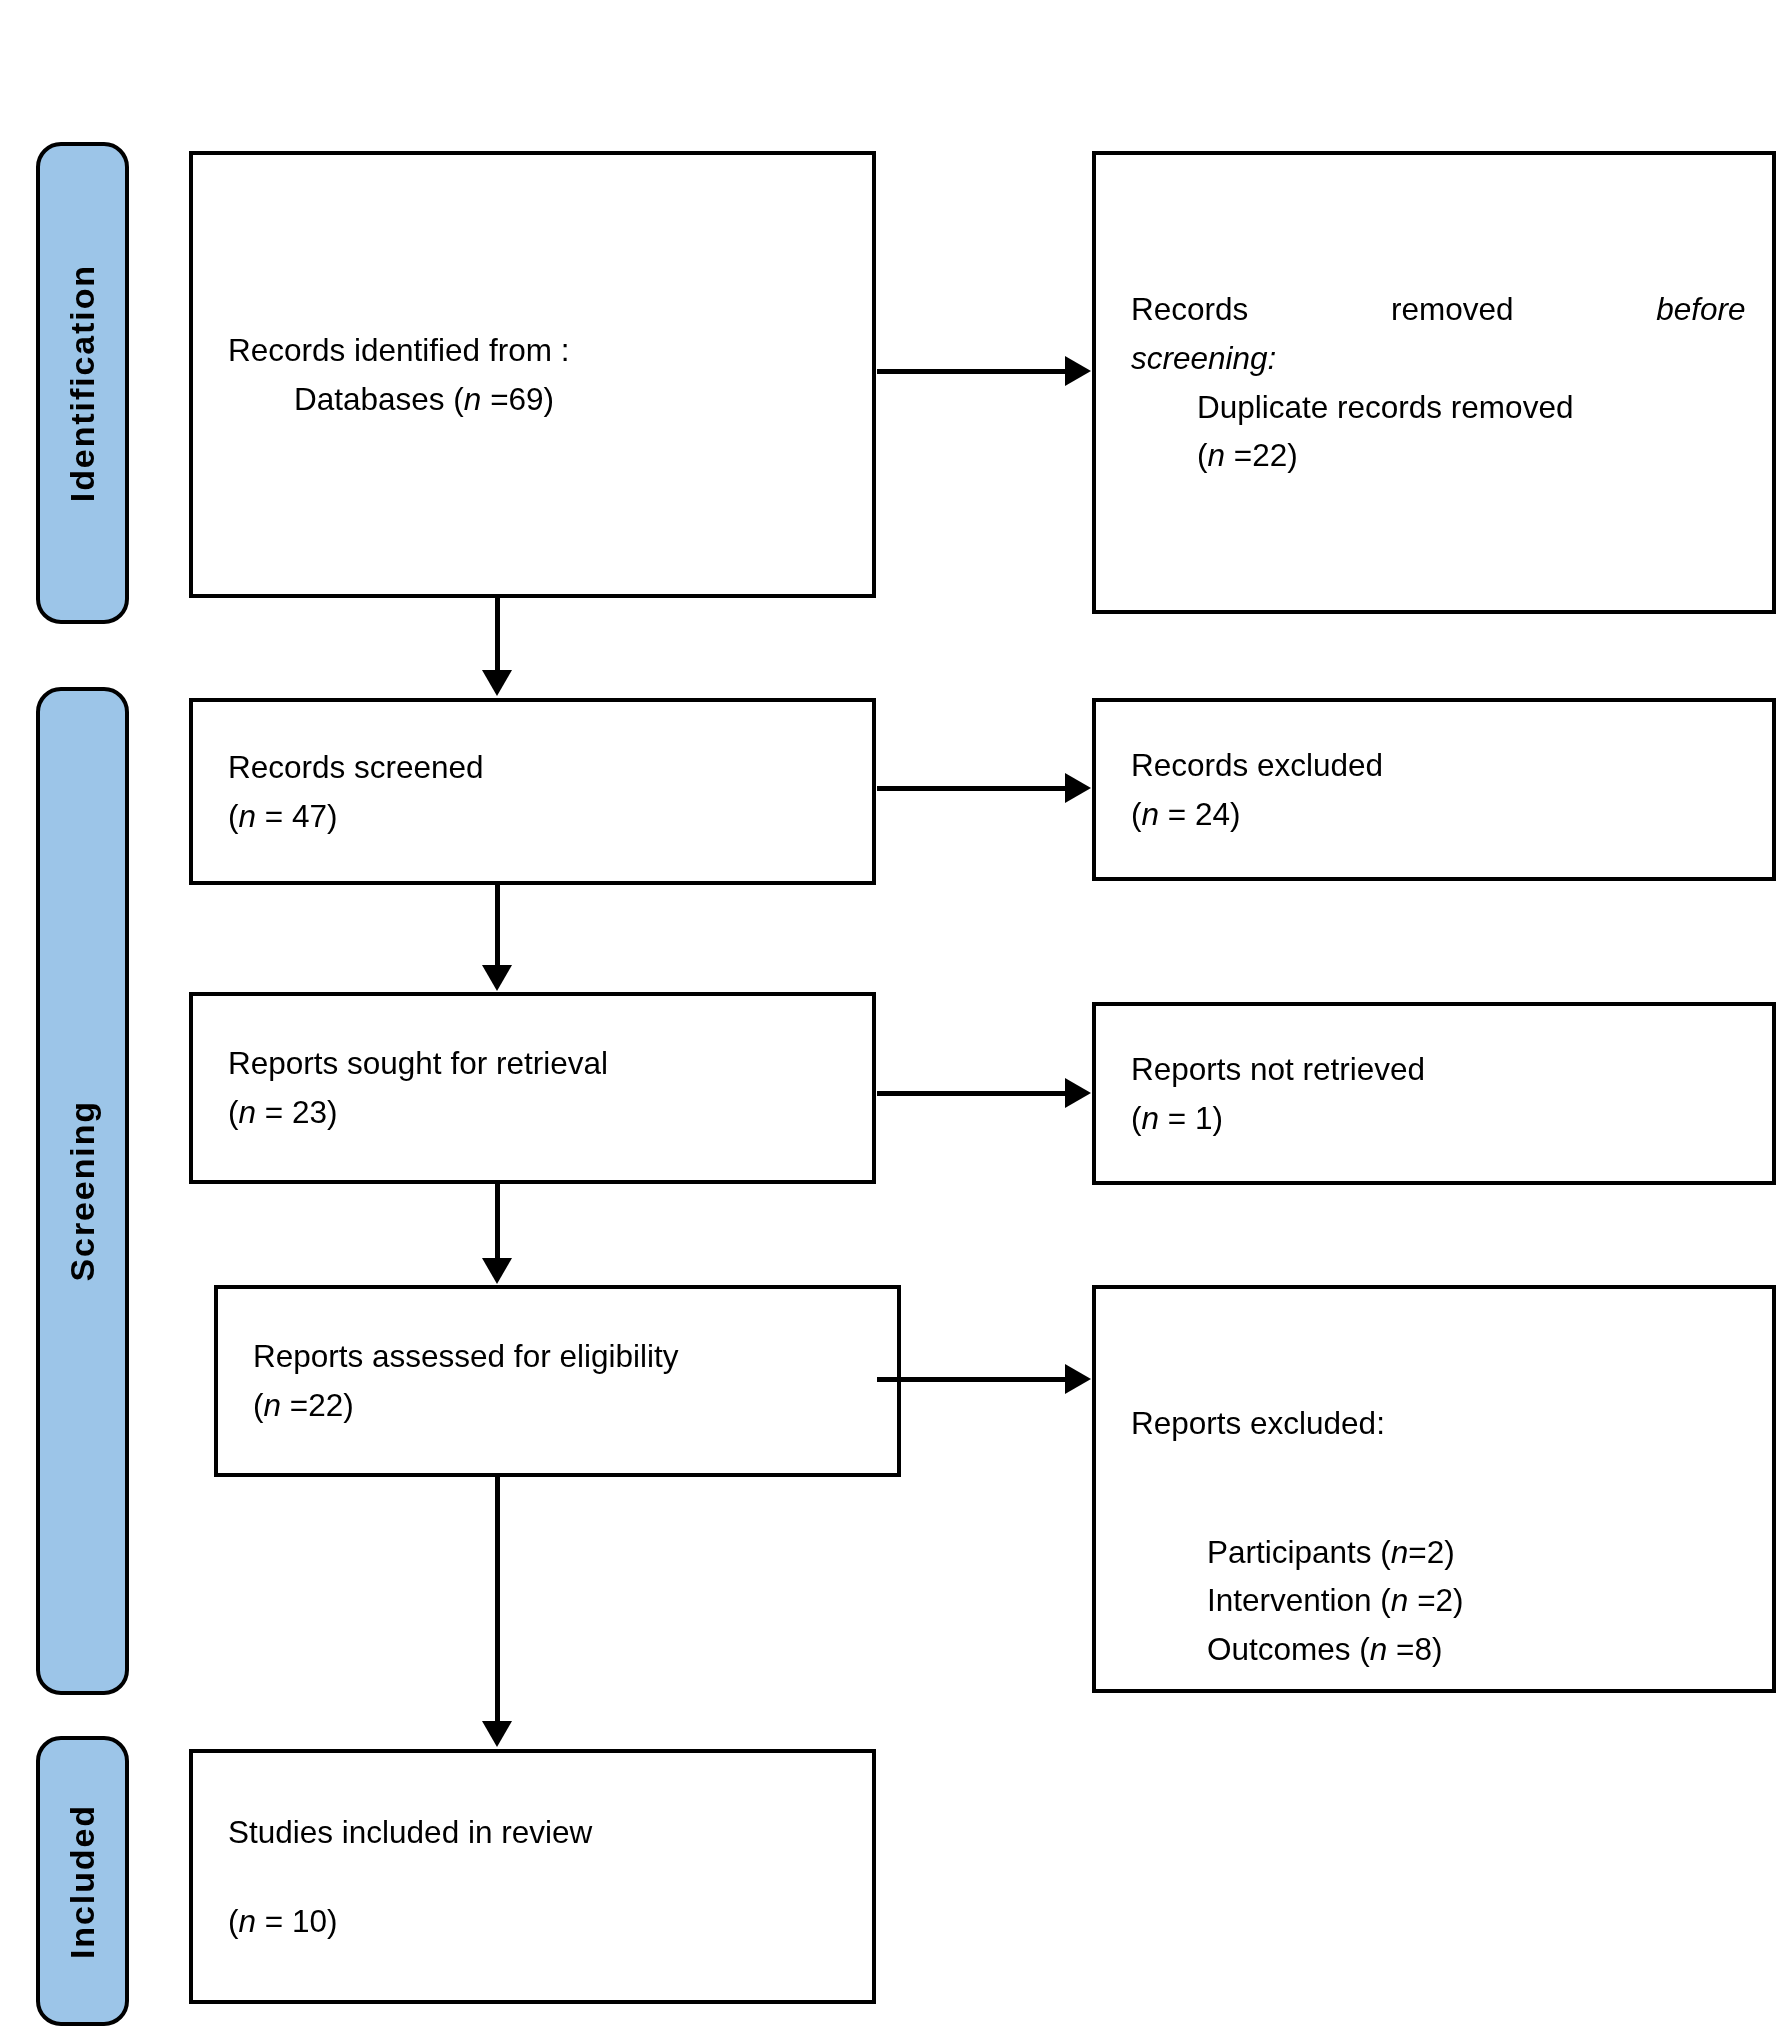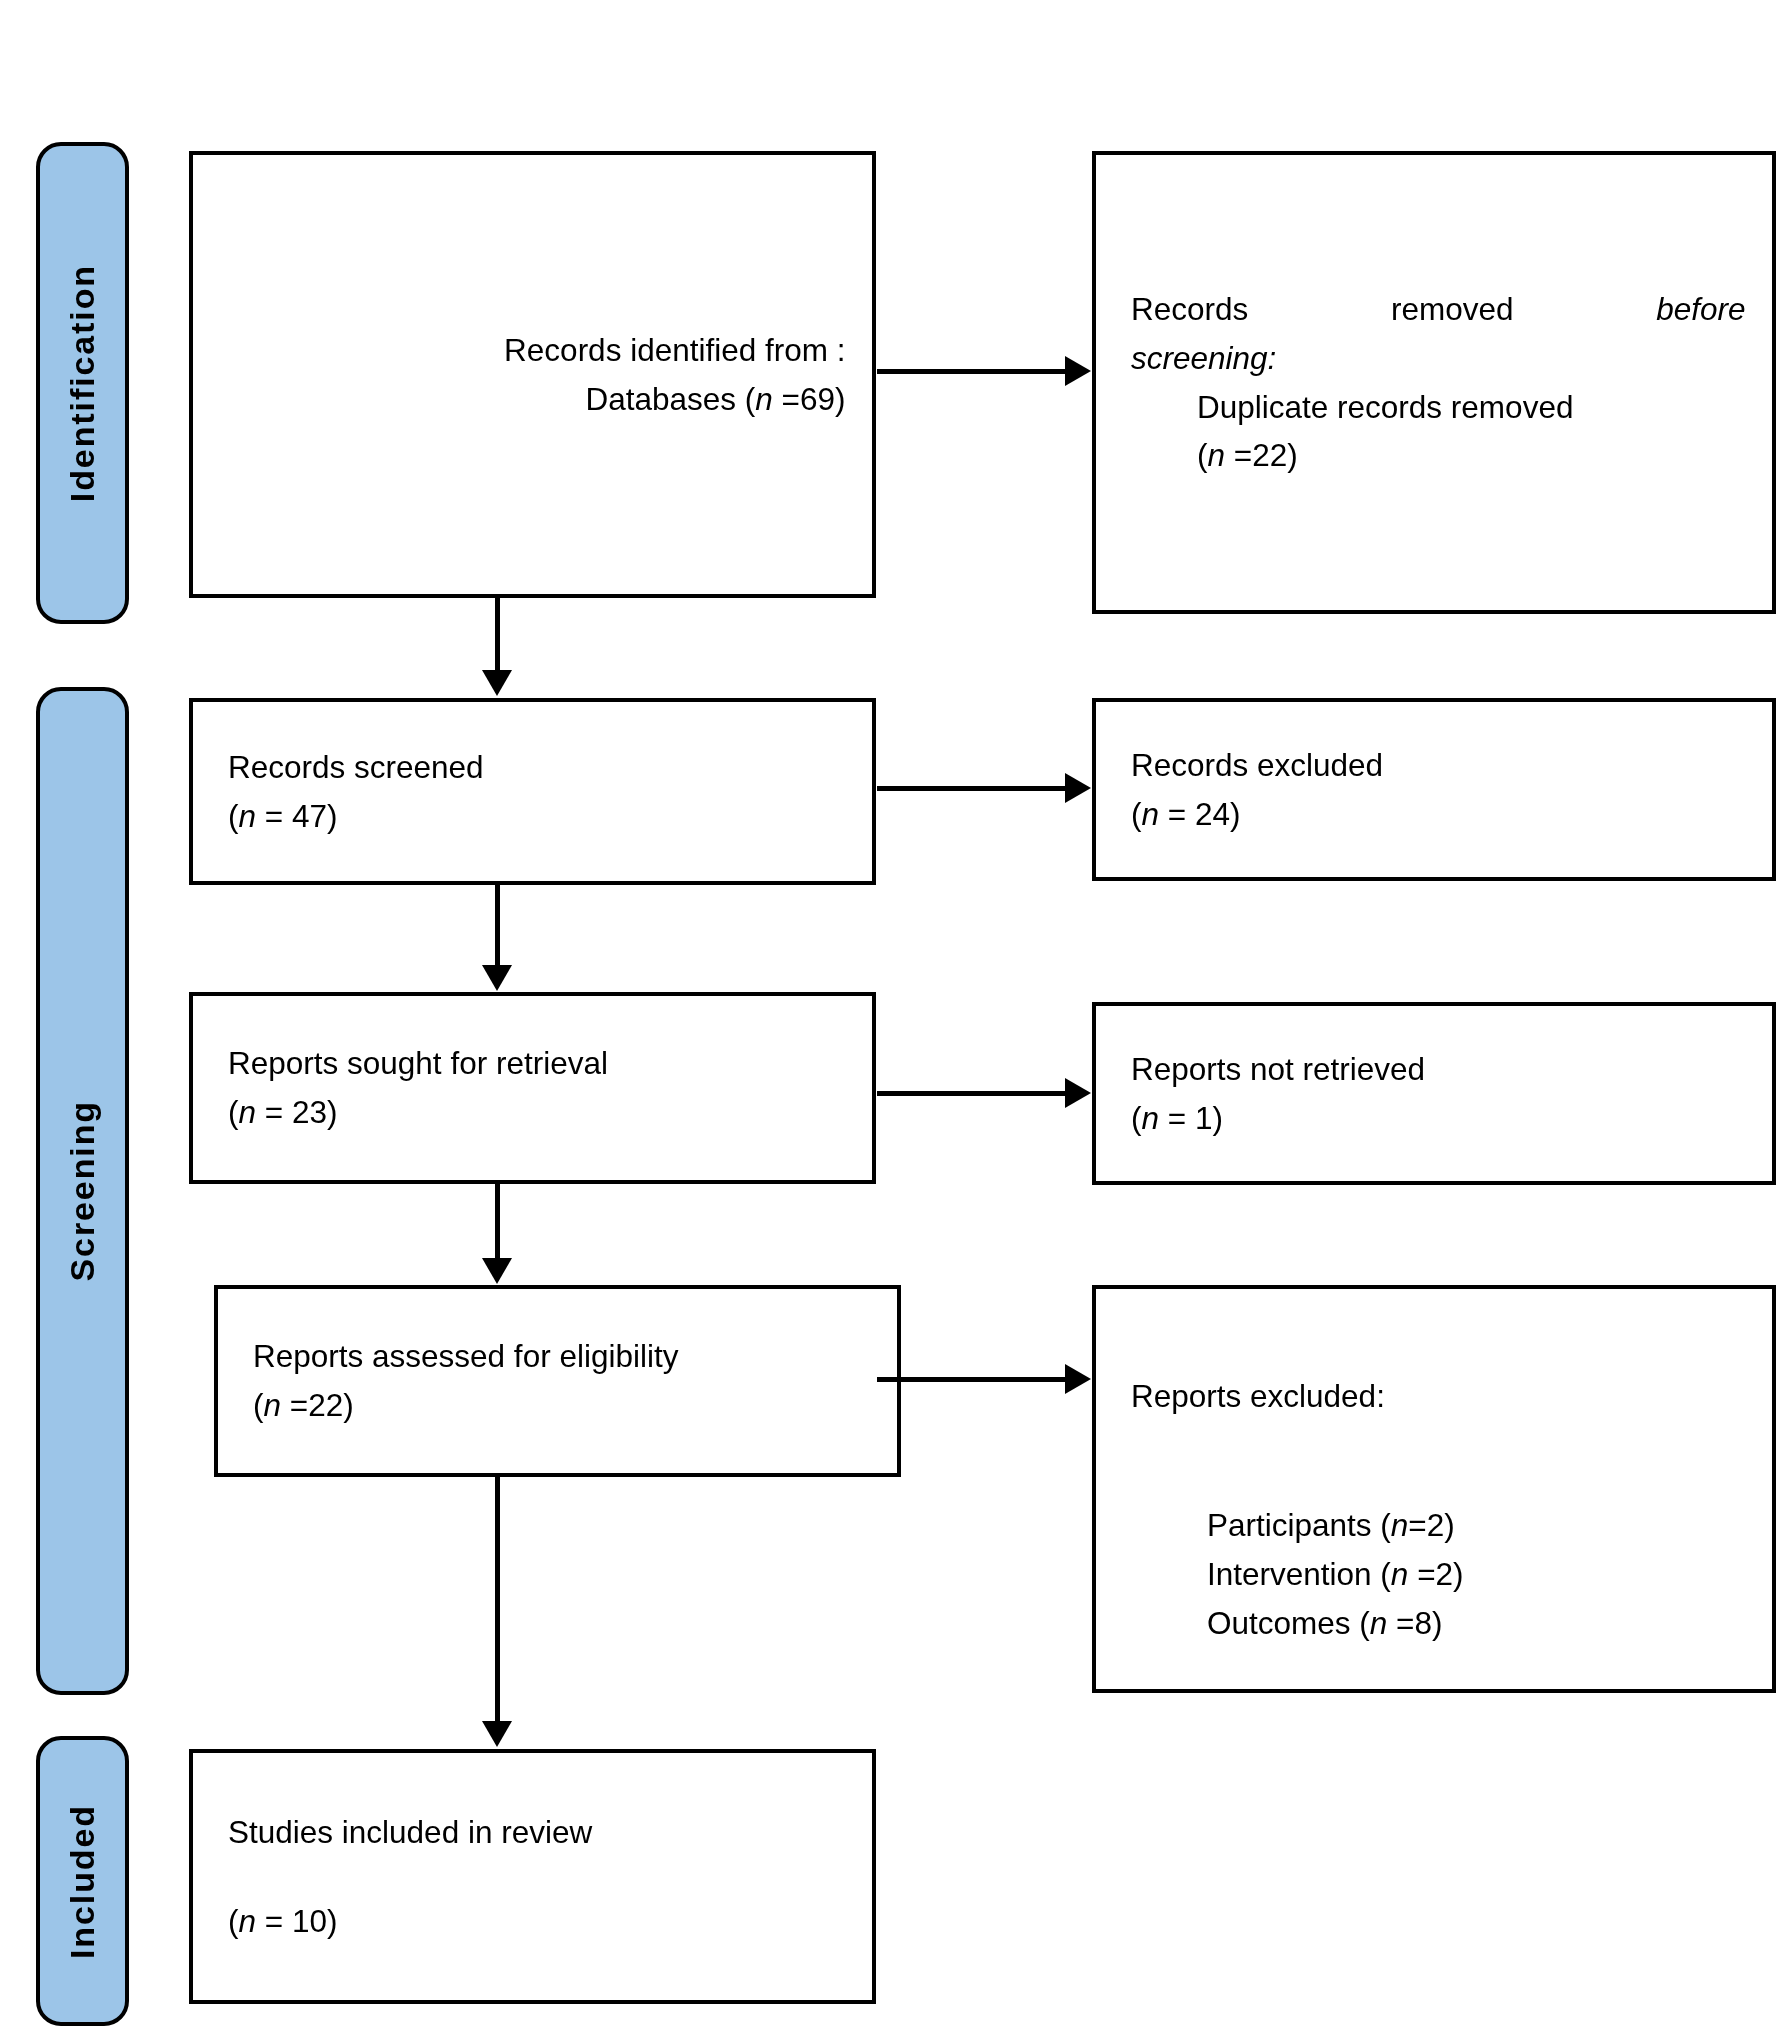--- a/index.html
+++ b/index.html
@@ -54,21 +54,21 @@
   <div class="stage" style="top:142px;height:482px;">
     <span class="vtext">Identification</span>
   </div>
   <div class="stage" style="top:687px;height:1008px;">
     <span class="vtext">Screening</span>
   </div>
   <div class="stage" style="top:1736px;height:290px;">
     <span class="vtext">Included</span>
   </div>
 
-  <div class="box" style="left:189px;top:151px;width:687px;height:447px;text-align:right;">
+  <div class="box" style="left:189px;top:151px;width:687px;height:447px;">
     <div><span>Records identified from :</span></div>
     <div class="indent"><span>Databases (</span><span class="it">n</span><span> =69)</span></div>
   </div>
 
   <div class="box" style="left:1092px;top:151px;width:684px;height:463px;">
     <div class="justify-line">
       <span>Records</span>
       <span>removed</span>
       <span class="it">before</span>
     </div>
@@ -95,21 +95,21 @@
   <div class="box" style="left:1092px;top:1002px;width:684px;height:183px;">
     <div>Reports not retrieved</div>
     <div><span>(</span><span class="it">n</span><span> = 1)</span></div>
   </div>
 
   <div class="box" style="left:189px;top:1285px;width:687px;height:192px;margin-left:25px;">
     <div>Reports assessed for eligibility</div>
     <div><span>(</span><span class="it">n</span><span> =22)</span></div>
   </div>
 
-  <div class="box" style="left:1092px;top:1285px;width:684px;height:408px;justify-content:center;padding-top:57px;">
+  <div class="box" style="left:1092px;top:1285px;width:684px;height:408px;justify-content:flex-end;padding-top:57px;">
     <div>Reports excluded:</div>
     <div class="indent2 gap-top"><span>Participants (</span><span class="it">n</span><span>=2)</span></div>
     <div class="indent2"><span>Intervention (</span><span class="it">n</span><span> =2)</span></div>
     <div class="indent2"><span>Outcomes (</span><span class="it">n</span><span> =8)</span></div>
   </div>
 
   <div class="box" style="left:189px;top:1749px;width:687px;height:255px;gap:40px;">
     <div>Studies included in review</div>
     <div><span>(</span><span class="it">n</span><span> = 10)</span></div>
   </div>

